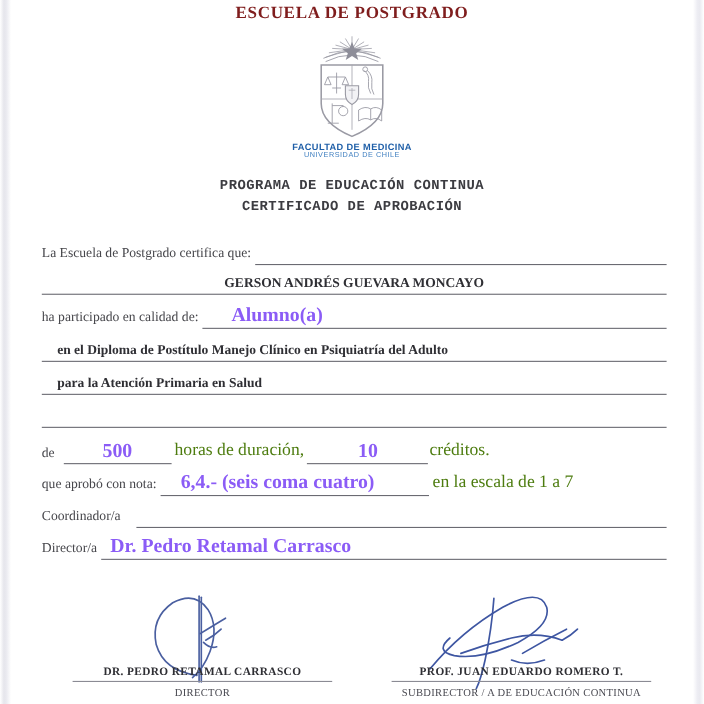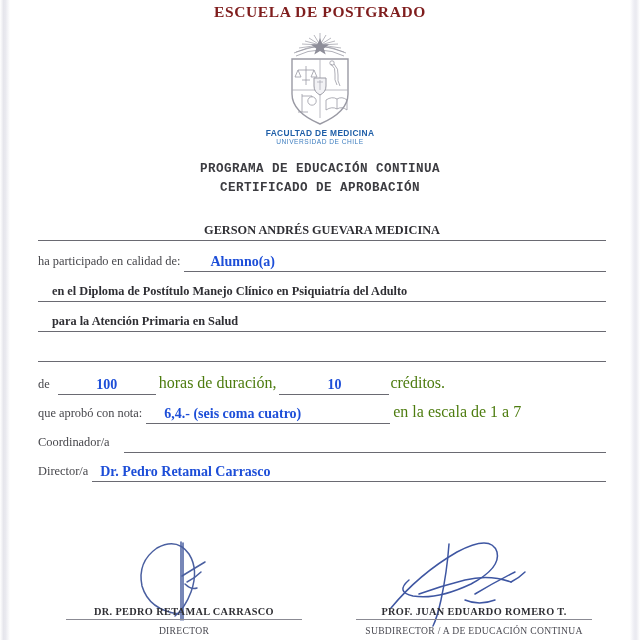--- a/index.html
+++ b/index.html
@@ -126,23 +126,23 @@
     height: 18px;
     position: relative;
     margin-left: 4px;
   }
   .rule.nogrow { flex: none; }
   .rule .val {
     position: absolute;
     bottom: 1px;
     left: 0;
     right: 0;
-    font-size: 14px;
-    font-weight: bold;
-    color: #1d4ed8;
+    font-size: 18px;
+    font-weight: bold;
+    color: #8b5cf6;
     white-space: nowrap;
   }
   .rule .val.center { text-align: center; }
   .rule .val.indent { left: 12px; }
   .rule .val.indent-sm { left: 6px; }
   .tail {
     font-size: 16px;
     color: #4d7c0f;
     white-space: nowrap;
     padding-bottom: 3px;
@@ -301,23 +301,27 @@
       </div>
     </div>
 
     <div class="program-heading">
       <div>PROGRAMA DE EDUCACIÓN CONTINUA</div>
       <div>CERTIFICADO DE APROBACIÓN</div>
     </div>
 
     <div class="form-area">
 
+      <div class="frow">
+        <span class="lbl">La Escuela de Postgrado certifica que:</span>
+        <span class="rule"></span>
+      </div>
 
       <div class="fullrule">
-        <span class="val center">GERSON ANDRÉS GUEVARA MEDICINA</span>
+        <span class="val center">GERSON ANDRÉS GUEVARA MONCAYO</span>
       </div>
 
       <div class="frow" style="margin-top:4px;">
         <span class="lbl">ha participado en calidad de:</span>
         <span class="rule">
           <span class="val indent" style="left:26px;">Alumno(a)</span>
         </span>
       </div>
 
       <div class="fullrule" style="margin-top:3px;">
@@ -328,21 +332,21 @@
         <span class="val">para la Atención Primaria en Salud</span>
       </div>
 
       <div class="fullrule blank" style="margin-top:3px;">
         <span class="val"></span>
       </div>
 
       <div class="frow" style="margin-top:6px;">
         <span class="lbl tight">de</span>
         <span class="rule nogrow" style="width:98px;">
-          <span class="val center">100</span>
+          <span class="val center">500</span>
         </span>
         <span class="tail">horas de duración,</span>
         <span class="rule nogrow" style="width:110px;margin-left:3px;">
           <span class="val center">10</span>
         </span>
         <span class="tail" style="padding-left:1px;">créditos.</span>
       </div>
 
 
       <div class="frow" style="margin-top:2px;">

